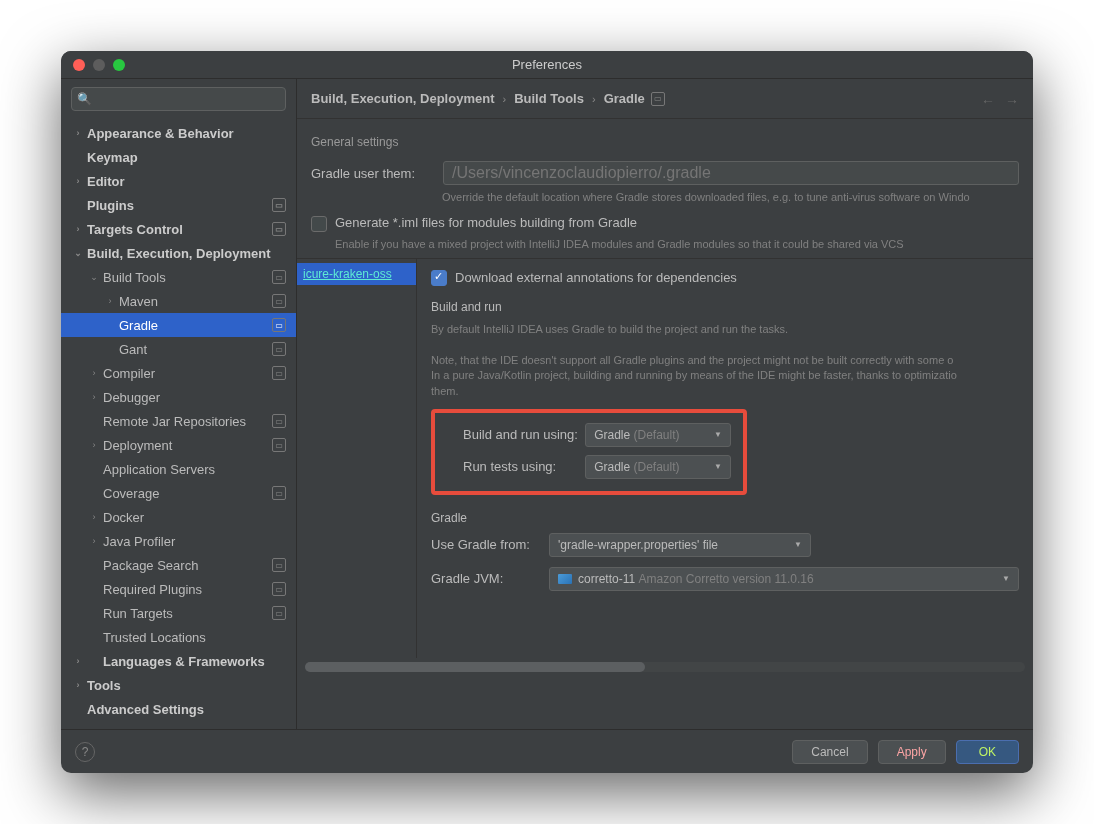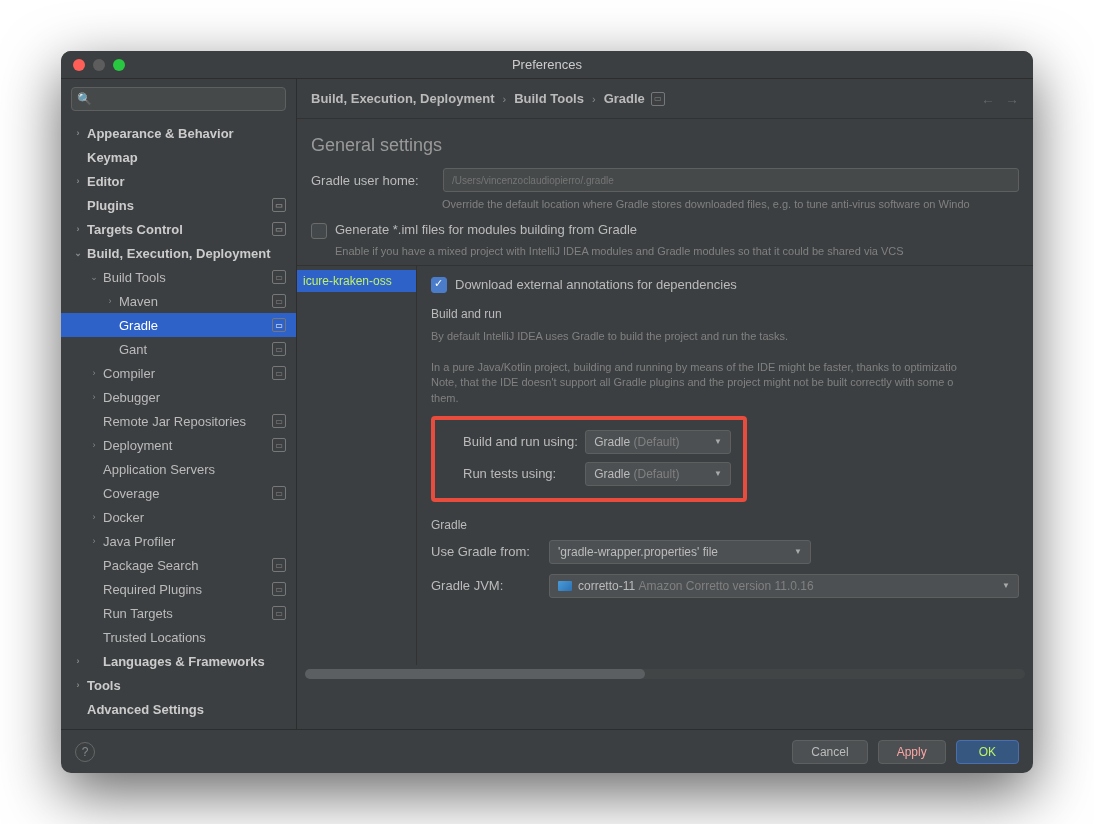--- a/index.html
+++ b/index.html
@@ -95,46 +95,46 @@
   align-items: center;
   padding: 0 14px;
   border-bottom: 1px solid #323232;
 }
 .crumb { color: #bbbbbb; font-weight: 600; }
 .crumb-sep { color: #888; margin: 0 8px; font-size: 11px; }
 .crumb-tag { width: 14px; height: 14px; border: 1px solid #777; border-radius: 2px; font-size: 8px; display: inline-flex; align-items: center; justify-content: center; color: #888; margin-left: 6px; }
 .header-nav { margin-left: auto; display: flex; gap: 10px; color: #666; font-size: 14px; }
 
 .main { flex: 1; overflow: auto; padding: 12px 0 12px 0; }
-.section-label { color: #999; padding: 4px 14px 8px 14px; font-size: 18px; }
+.section-label { color: #999; padding: 4px 14px 8px 14px; font-size: 12px; }
 
 .row { display: flex; align-items: center; padding: 4px 14px; gap: 12px; }
 .row-label { width: 120px; color: #bbbbbb; }
 .text-input {
   flex: 1;
   height: 24px;
   background: #45494a;
   border: 1px solid #5e6060;
   border-radius: 3px;
   color: #777;
   padding: 0 8px;
-  font-size: 10px;
+  font-size: 16px;
 }
 .hint { color: #808080; font-size: 11px; padding: 0 14px 0 145px; margin-top: 2px; margin-bottom: 8px; }
 .check-row { display: flex; align-items: flex-start; padding: 4px 14px; gap: 8px; }
 .checkbox {
   width: 16px; height: 16px; border: 1px solid #6b6b6b; border-radius: 3px; background: #43494a; flex-shrink: 0; margin-top: 1px;
 }
 .check-text { color: #bbbbbb; }
 .sub-hint { color: #808080; font-size: 11px; padding: 0 14px 0 38px; margin-top: 2px; margin-bottom: 8px; }
 
 .split { display: flex; border-top: 1px solid #323232; margin-top: 6px; min-height: 400px; }
 .proj-list { width: 120px; border-right: 1px solid #323232; padding-top: 4px; }
 .proj-item { height: 22px; display: flex; align-items: center; padding: 0 6px; font-size: 12px; }
-.proj-item.selected { background: #2e62c9; color: #bef264; }
+.proj-item.selected { background: #2e62c9; color: #5eead4; text-decoration: underline; }
 
 .proj-pane { flex: 1; padding: 10px 14px; overflow: hidden; }
 .cb-row { display: flex; align-items: center; gap: 8px; margin-bottom: 14px; }
 .checkbox.checked { background: #4a7cc9; border-color: #4a7cc9; position: relative; }
 .checkbox.checked::after { content: "✓"; color: #fff; font-size: 11px; position: absolute; left: 2px; top: -1px; }
 
 .group-title { color: #bbbbbb; margin-bottom: 8px; margin-top: 6px; font-size: 12px; }
 .group-desc { color: #808080; font-size: 11px; margin-bottom: 10px; line-height: 1.4; }
 
 .highlight-box {
@@ -369,21 +369,21 @@
         <div class="header-nav">
           <span>←</span>
           <span>→</span>
         </div>
       </div>
 
       <div class="main">
         <div class="section-label">General settings</div>
 
         <div class="row">
-          <div class="row-label">Gradle user home:</div>
+          <div class="row-label">Gradle user them:</div>
           <input class="text-input" placeholder="/Users/vincenzoclaudiopierro/.gradle" style="">
         </div>
         <div class="hint">Override the default location where Gradle stores downloaded files, e.g. to tune anti-virus software on Windo</div>
 
         <div class="check-row">
           <div class="checkbox"></div>
           <div class="check-text">Generate *.iml files for modules building from Gradle</div>
         </div>
         <div class="sub-hint">Enable if you have a mixed project with IntelliJ IDEA modules and Gradle modules so that it could be shared via VCS</div>
 
@@ -395,22 +395,22 @@
 
           <div class="proj-pane">
             <div class="cb-row">
               <div class="checkbox checked"></div>
               <div>Download external annotations for dependencies</div>
             </div>
 
             <div class="group-title">Build and run</div>
             <div class="group-desc">
               <div>By default IntelliJ IDEA uses Gradle to build the project and run the tasks.</div><br>
+              <div>Note, that the IDE doesn't support all Gradle plugins and the project might not be built correctly with some o</div>
               <div>In a pure Java/Kotlin project, building and running by means of the IDE might be faster, thanks to optimizatio</div>
-              <div>Note, that the IDE doesn't support all Gradle plugins and the project might not be built correctly with some o</div>
               <div>them.</div>
             </div>
 
             <div class="highlight-box">
               <div class="field-row">
                 <div class="field-label">Build and run using:</div>
                 <div class="dropdown">
                   <span>Gradle</span>&nbsp;<span class="dim">(Default)</span>
                   <span class="caret">▼</span>
                 </div>

